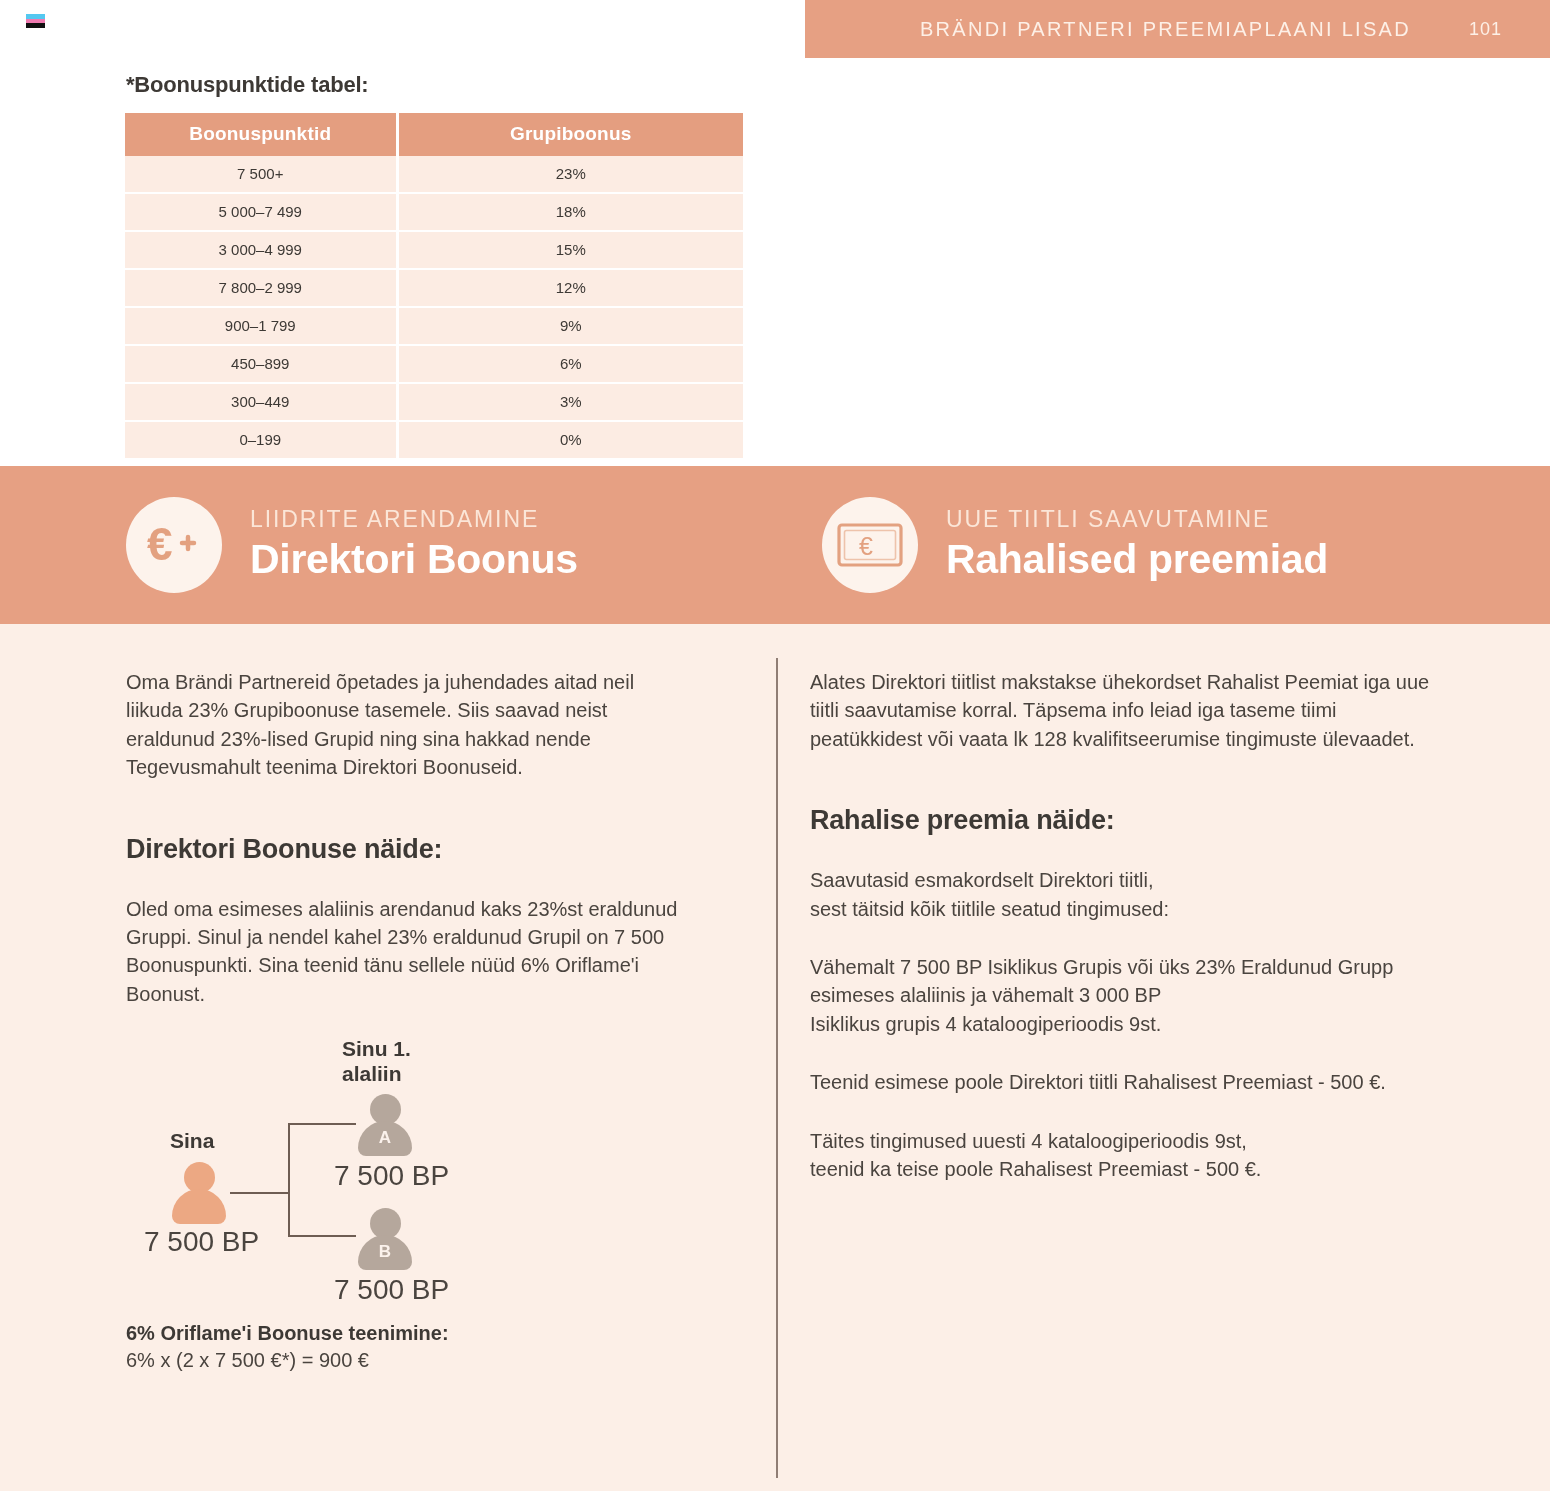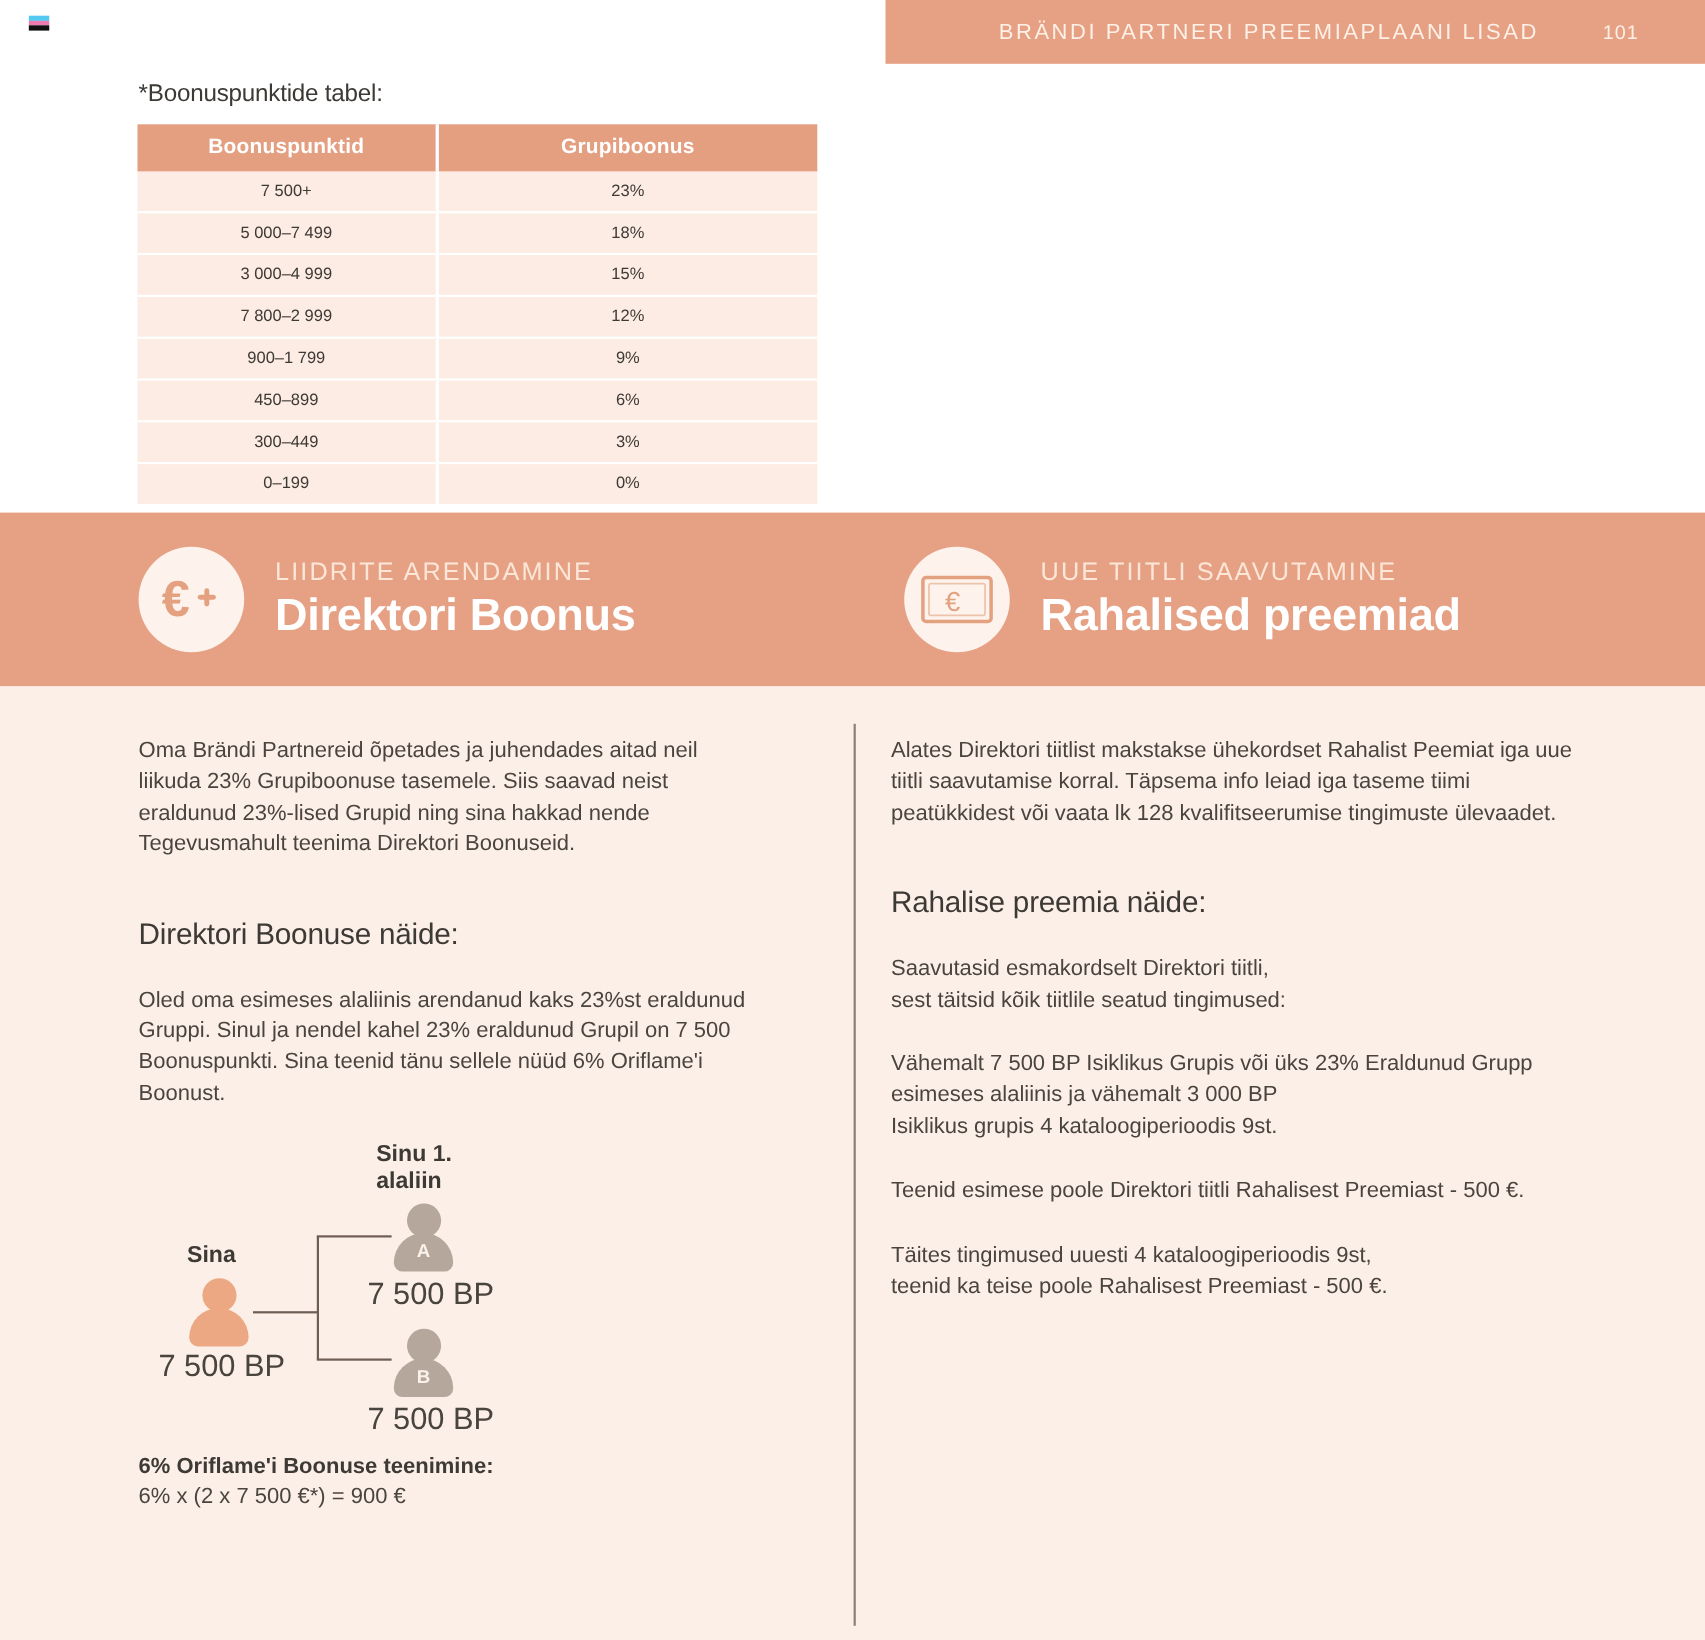--- a/index.html
+++ b/index.html
@@ -34,42 +34,42 @@
 
   
   .header-bar {
     position: absolute;
     left: 805px; top: 0; right: 0;
     height: 58px;
     background: #e6a083;
     display: flex;
     align-items: center;
     justify-content: flex-end;
-    padding-right: 60px;
+    padding-right: 48px;
   }
   .header-title {
     color: #fdf0e7;
     font-size: 20px;
     letter-spacing: 2.3px;
     font-weight: 400;
   }
   .header-page {
     color: #fdf0e7;
     font-size: 18px;
     letter-spacing: 1px;
     margin-left: 58px;
     text-align: center;
   }
 
   
   .table-caption {
     position: absolute;
     left: 126px; top: 72px;
     font-size: 22px;
-    font-weight: normal;
+    font-weight: bold;
     color: #3d3935;
     letter-spacing: -0.2px;
   }
   .bp-table {
     position: absolute;
     left: 125px; top: 113px;
     width: 618px;
     border-collapse: collapse;
   }
   .bp-table th {
@@ -157,21 +157,21 @@
   .col-left  { left: 126px; top: 668px; width: 560px; }
   .col-right { left: 810px; top: 668px; width: 620px; }
 
   .body-text {
     font-size: 20px;
     line-height: 1.42;
     color: #4a443f;
   }
   .sub-heading {
     font-size: 27px;
-    font-weight: normal;
+    font-weight: bold;
     color: #3d3935;
     letter-spacing: -0.2px;
   }
   .gap-lg { height: 52px; }
   .gap-md { height: 30px; }
 
   
   .diagram {
     position: relative;
     width: 330px;

